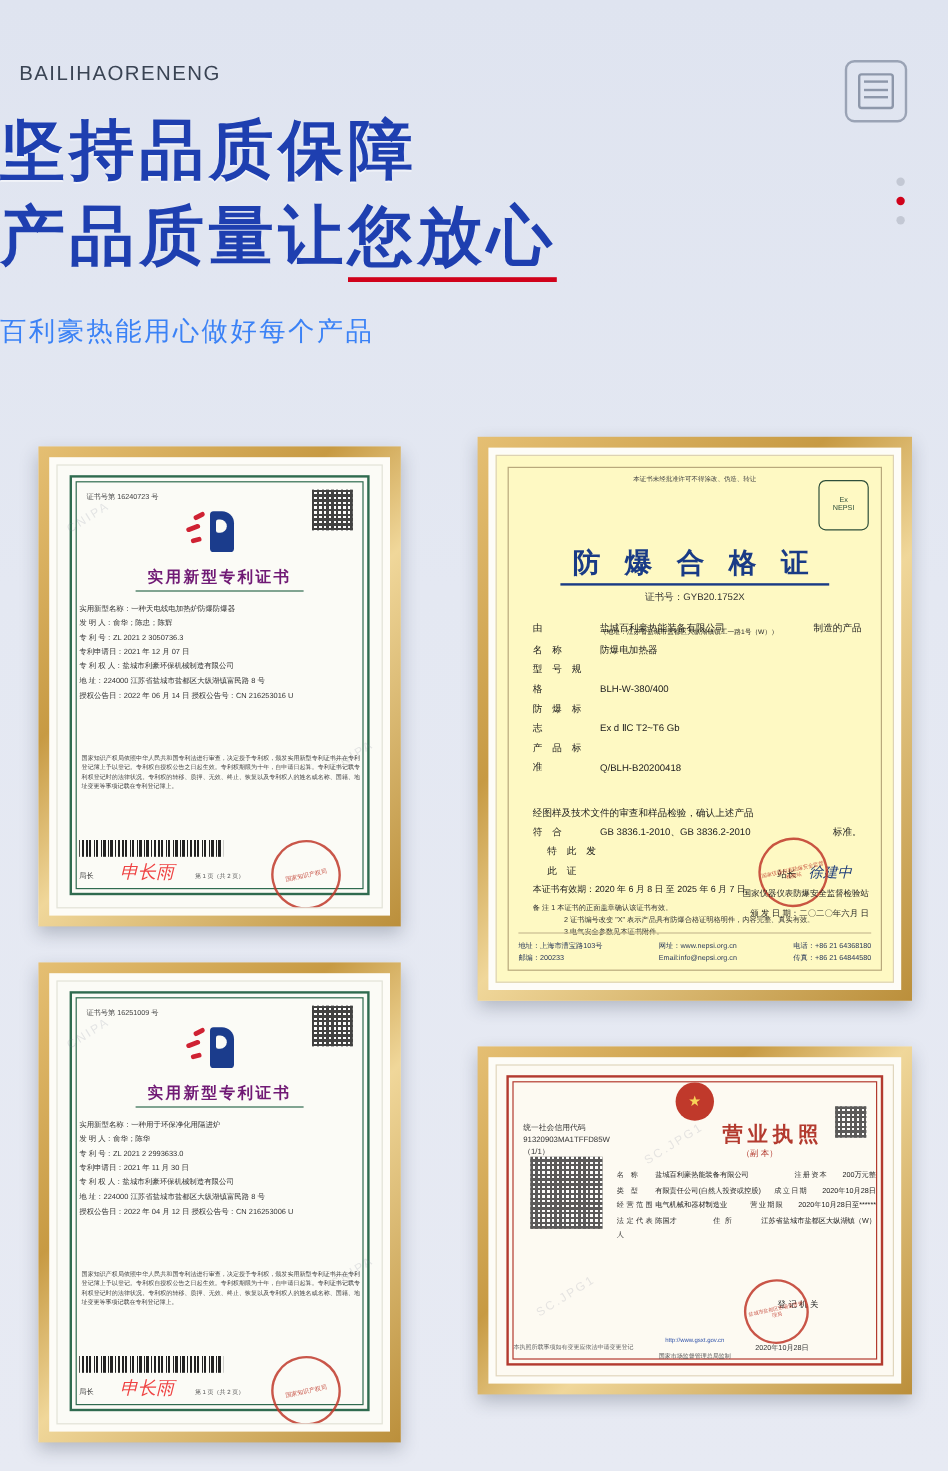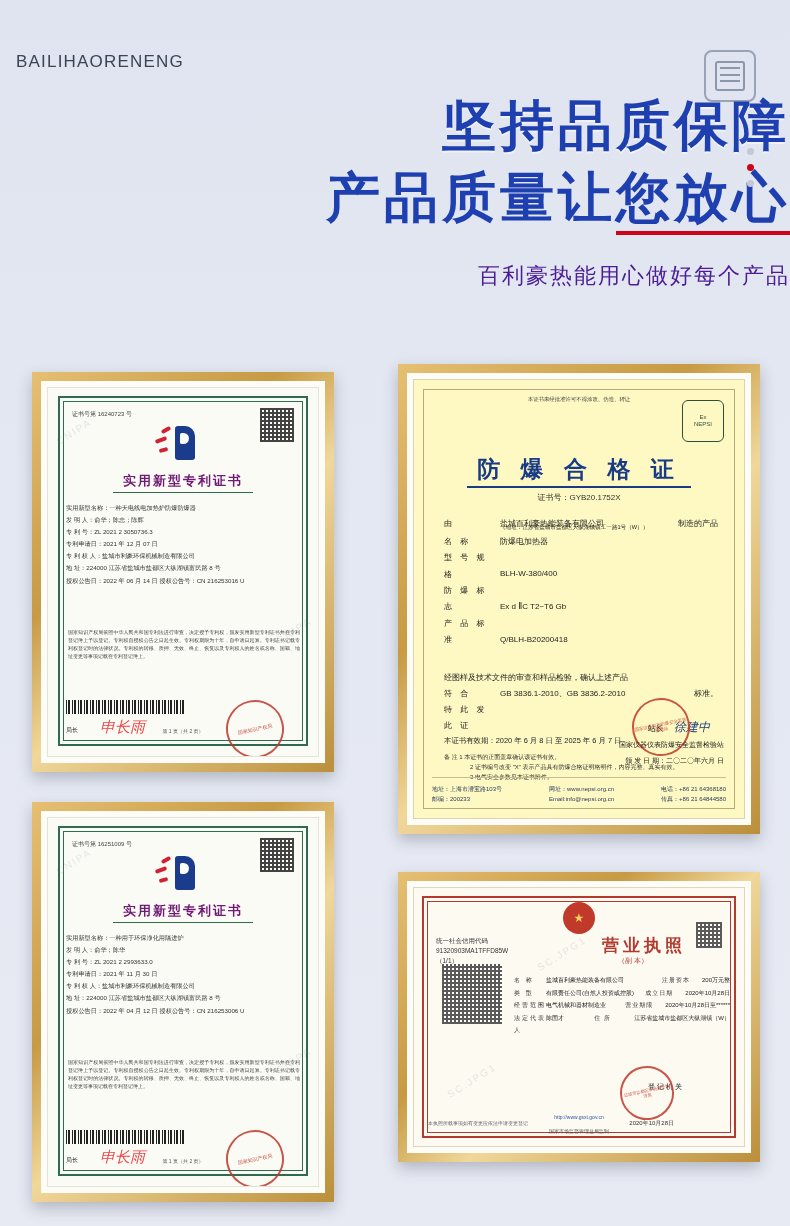--- a/index.html
+++ b/index.html
@@ -16,36 +16,36 @@
   .corner-icon{
     position:absolute;right:34px;top:50px;width:48px;height:48px;
     border:2px solid #9aa3b5;border-radius:8px;
     display:flex;align-items:center;justify-content:center;
   }
   .corner-icon .gl{width:26px;height:26px;border:2px solid #8d97aa;border-radius:3px;position:relative;}
   .corner-icon .gl:before{content:"";position:absolute;left:3px;right:3px;top:4px;height:2px;background:#8d97aa;}
   .corner-icon .gl:after{content:"";position:absolute;left:3px;right:3px;top:11px;height:2px;background:#8d97aa;box-shadow:0 6px 0 #8d97aa;}
 
   .headline{
-    position:absolute;left:0;right:0;top:92px;text-align:right;
+    position:absolute;left:0;right:0;top:92px;text-align:left;
   }
   .h1{
     font-size:54px;font-weight:bold;color:#1e3fb0;letter-spacing:4px;line-height:1.25;
     text-shadow:0 2px 0 rgba(255,255,255,.5);
   }
   .h2{
     font-size:54px;font-weight:bold;color:#1e3fb0;letter-spacing:4px;line-height:1.25;
     margin-top:4px;
   }
   .h2 .hl{position:relative;display:inline-block;}
   .h2 .hl:after{
     content:"";position:absolute;left:0;right:0;bottom:-4px;height:4px;background:#d0021b;
   }
   .sub{
-    margin-top:30px;font-size:22px;color:#4c1d95;letter-spacing:2px;margin-left:12px;
+    margin-top:30px;font-size:22px;color:#3b82f6;letter-spacing:2px;
   }
   .dots{
     position:absolute;right:36px;top:148px;display:flex;flex-direction:column;gap:9px;align-items:center;
   }
   .dots i{width:7px;height:7px;border-radius:50%;background:#c3c8d4;display:block;}
   .dots i.on{background:#d0021b;}
 
   .gallery{position:absolute;left:0;top:350px;width:790px;height:860px;}
 
   .frame{position:absolute;box-sizing:border-box;
@@ -205,21 +205,21 @@
           <div><span class="lbl">由</span><span>盐城百利豪热能装备有限公司</span> <span style="float:right">制造的产品</span></div>
           <div style="font-size:5.6px;margin-top:-10px;margin-left:56px;"><span>（地址：江苏省盐城市盐都区大纵湖镇镇工一路1号（W））</span></div>
           <div><span class="lbl">名    称</span><span>防爆电加热器</span></div>
           <div><span class="lbl">型 号 规 格</span><span>BLH-W-380/400</span></div>
           <div><span class="lbl">防 爆 标 志</span><span>Ex d ⅡC T2~T6 Gb</span></div>
           <div><span class="lbl">产 品 标 准</span><span>Q/BLH-B20200418</span></div>
         </div>
         <div style="position:absolute;left:30px;right:26px;top:290px;font-size:8px;line-height:2;color:#222;">
           <div>经图样及技术文件的审查和样品检验，确认上述产品</div>
           <div><span class="lbl" style="display:inline-block;width:56px;letter-spacing:3px;">符    合</span><span>GB 3836.1-2010、GB 3836.2-2010</span><span style="float:right">标准。</span></div>
-          <div><span class="lbl" style="display:inline-block;width:56px;letter-spacing:3px;">特 此 发 此 证</span></div>
+          <div><span class="lbl" style="display:inline-block;width:56px;letter-spacing:3px;margin-left:12px;">特 此 发 此 证</span></div>
           <div style="font-size:7.4px;"><span>本证书有效期：</span><span>2020 年 6 月 8 日 至 2025 年 6 月 7 日</span></div>
         </div>
         <div class="ex-note" style="top:372px;">
           <div>备 注 1 本证书的正面盖章确认该证书有效。</div>
           <div style="padding-left:26px;">2 证书编号改变 "X" 表示产品具有防爆合格证明格明件，内容完整、真实有效。</div>
           <div style="padding-left:26px;">3 电气安全参数见本证书附件。</div>
         </div>
         <div class="ex-sign" style="bottom:82px;"><span>站长</span>
           <span style="font-family:'Liberation Serif',serif;font-style:italic;color:#1f3d7a;font-size:12px;margin-left:8px;">徐建中</span>
         </div>

